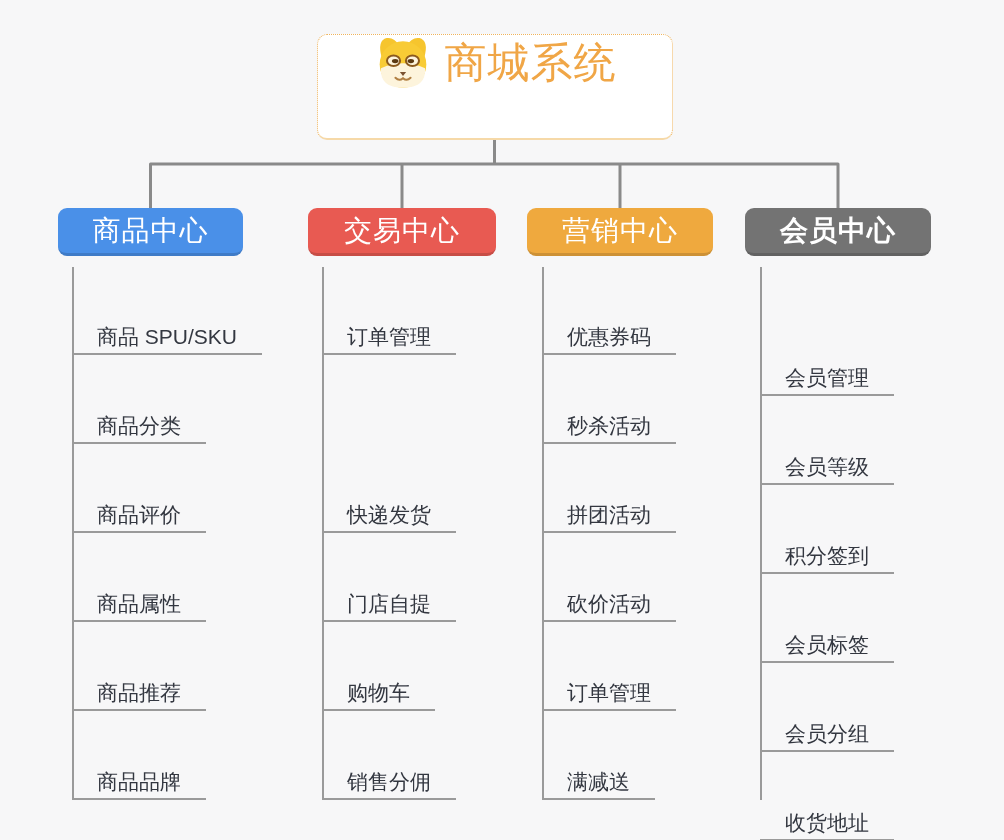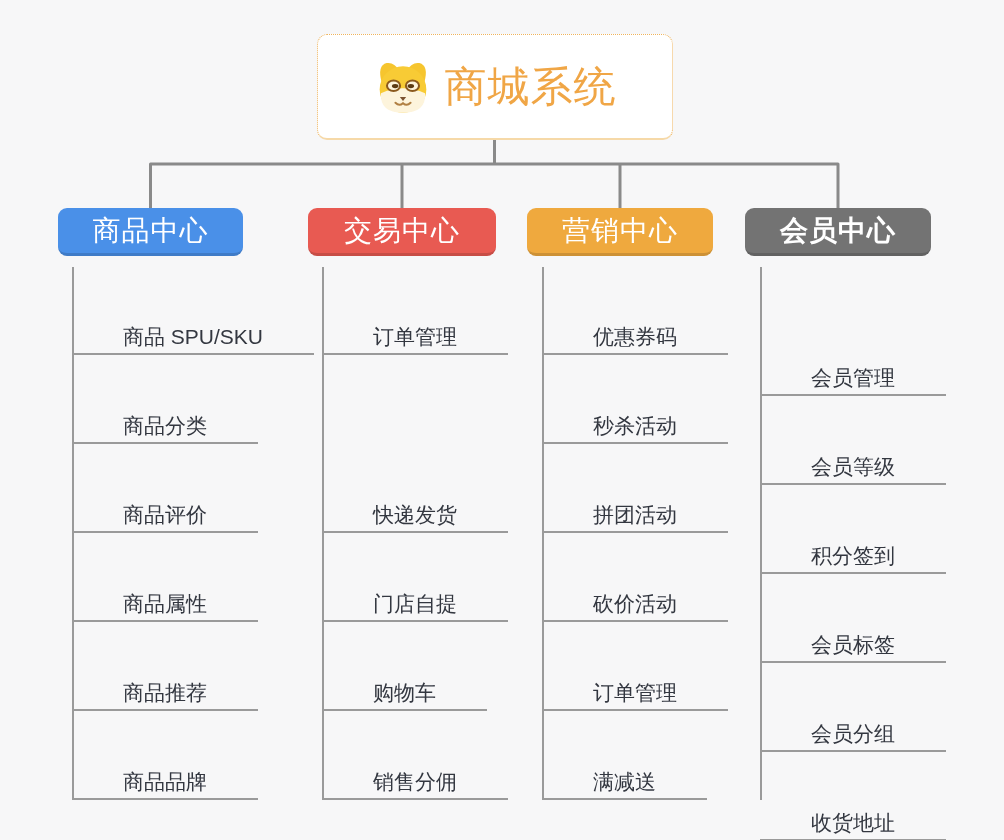--- a/index.html
+++ b/index.html
@@ -13,21 +13,21 @@
   .connectors{position:absolute;left:0;top:0;pointer-events:none;}
 
   
   .root-node{
     position:absolute;left:317px;top:34px;width:356px;height:106px;
     background:#ffffff;
     border:1px dotted #efb45c;
     border-bottom:2px solid #f6d9a8;
     border-radius:10px;
     box-sizing:border-box;
-    display:flex;align-items:center;justify-content:center;gap:13px;
+    display:flex;align-items:flex-start;justify-content:center;gap:13px;
   }
   .root-title{font-size:42px;font-weight:500;color:#f0a646;letter-spacing:1px;}
   .dog{width:58px;height:54px;display:block;flex:0 0 auto;}
 
   
   .branch{
     position:absolute;top:208px;height:48px;
     border-radius:9px;
     box-sizing:border-box;
     border-bottom:3px solid rgba(0,0,0,0.14);
@@ -37,21 +37,21 @@
   .b0{left:58px;width:185px;background:#4a90e8;}
   .b1{left:308px;width:188px;background:#e85a52;}
   .b2{left:527px;width:186px;background:#efa93e;}
   .b3{left:745px;width:186px;background:#6ebe3d;}
 
   
   .item{
     position:absolute;
     display:inline-block;
     white-space:nowrap;
-    padding:0 51px;
+    padding:0 25px;
     line-height:33px;
     font-size:21px;
     color:#333740;
     border-bottom:2px solid #9a9a9a;
   }
   .c0{left:72px;} .c1{left:322px;} .c2{left:542px;} .c3{left:760px;margin-top:41px;}
   .r0{top:320px;} .r1{top:409px;} .r2{top:498px;}
   .r3{top:587px;} .r4{top:676px;} .r5{top:765px;}
 </style>
 </head>

